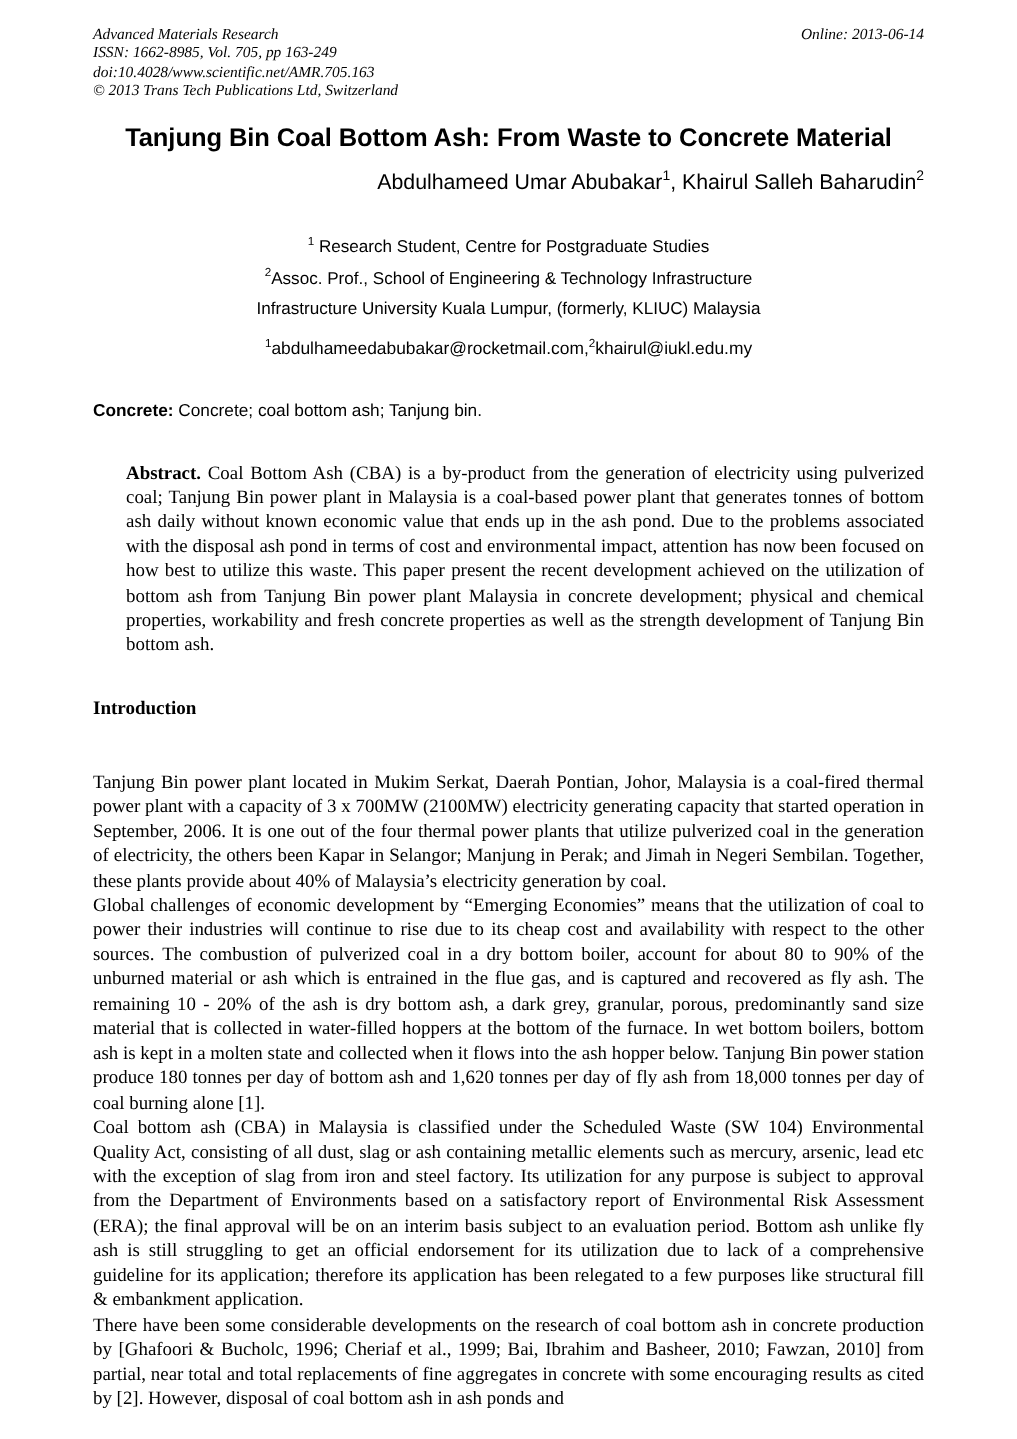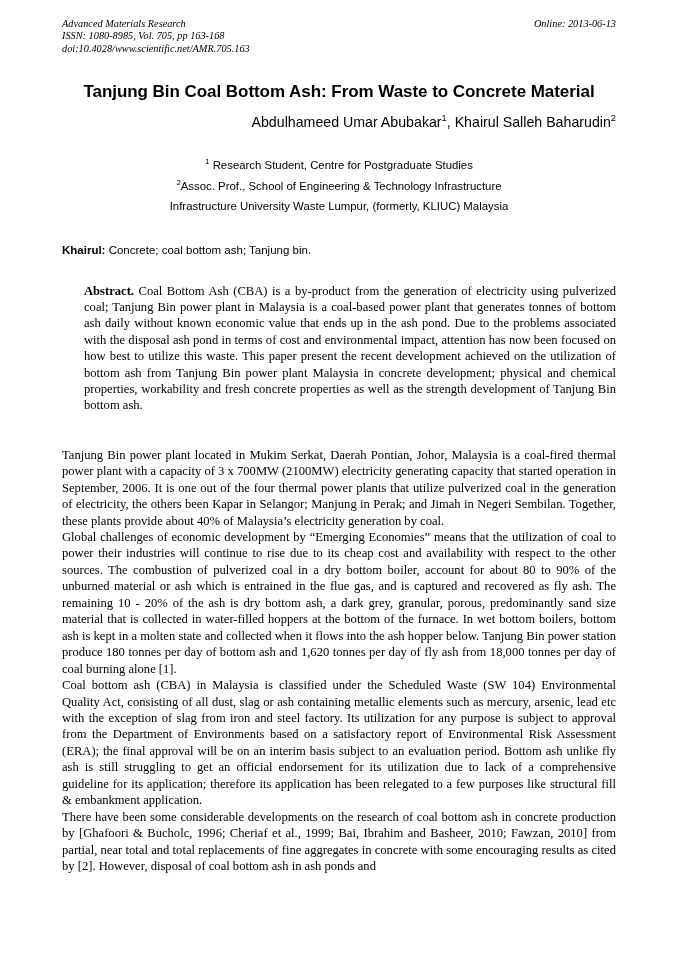--- a/index.html
+++ b/index.html
@@ -131,43 +131,46 @@
   }
 </style>
 </head>
 <body>
 
 <div class="page">
 
   <div class="journal-header">
     <div class="left-block">
       <div class="jh-line">Advanced Materials Research</div>
-      <div class="jh-line">ISSN: 1080-8985, Vol. 705, pp 163-168</div>
+      <div class="jh-line">ISSN: 1662-8985, Vol. 705, pp 163-249</div>
       <div class="jh-line">doi:10.4028/www.scientific.net/AMR.705.163</div>
+      <div class="jh-line">© 2013 Trans Tech Publications Ltd, Switzerland</div>
     </div>
-    <div class="online-date">Online: 2013-06-13</div>
+    <div class="online-date">Online: 2013-06-14</div>
   </div>
 
   <h1 class="doc-title">Tanjung Bin Coal Bottom Ash: From Waste to Concrete Material</h1>
 
   <div class="authors">
     <span>Abdulhameed Umar Abubakar</span><sup>1</sup><span>, </span><span>Khairul Salleh Baharudin</span><sup>2</sup>
   </div>
 
   <div class="affiliations">
     <div class="affil-line"><sup>1</sup><span> Research Student, Centre for Postgraduate Studies</span></div>
     <div class="affil-line"><sup>2</sup><span>Assoc. Prof., School of Engineering &amp; Technology Infrastructure</span></div>
-    <div class="affil-line"><span>Infrastructure University Waste Lumpur, (formerly, KLIUC) Malaysia</span></div>
+    <div class="affil-line"><span>Infrastructure University Kuala Lumpur, (formerly, KLIUC) Malaysia</span></div>
   </div>
 
+  <div class="emails"><sup>1</sup><span>abdulhameedabubakar@rocketmail.com,</span><sup>2</sup><span>khairul@iukl.edu.my</span></div>
 
-  <div class="keywords"><span class="kw-label">Khairul:</span><span> Concrete; coal bottom ash; Tanjung bin.</span></div>
+  <div class="keywords"><span class="kw-label">Concrete:</span><span> Concrete; coal bottom ash; Tanjung bin.</span></div>
 
   <div class="abstract"><span class="ab-label">Abstract.</span><span> Coal Bottom Ash (CBA) is a by-product from the generation of electricity using pulverized coal; Tanjung Bin power plant in Malaysia is a coal-based power plant that generates tonnes of bottom ash daily without known economic value that ends up in the ash pond. Due to the problems associated with the disposal ash pond in terms of cost and environmental impact, attention has now been focused on how best to utilize this waste. This paper present the recent development achieved on the utilization of bottom ash from Tanjung Bin power plant Malaysia in concrete development; physical and chemical properties, workability and fresh concrete properties as well as the strength development of Tanjung Bin bottom ash.</span></div>
 
+  <h2 class="section-heading">Introduction</h2>
 
   <div class="body-block">
     <p>Tanjung Bin power plant located in Mukim Serkat, Daerah Pontian, Johor, Malaysia is a coal-fired thermal power plant with a capacity of 3 x 700MW (2100MW) electricity generating capacity that started operation in September, 2006. It is one out of the four thermal power plants that utilize pulverized coal in the generation of electricity, the others been Kapar in Selangor; Manjung in Perak; and Jimah in Negeri Sembilan. Together, these plants provide about 40% of Malaysia’s electricity generation by coal.</p>
     <p>Global challenges of economic development by “Emerging Economies” means that the utilization of coal to power their industries will continue to rise due to its cheap cost and availability with respect to the other sources. The combustion of pulverized coal in a dry bottom boiler, account for about 80 to 90% of the unburned material or ash which is entrained in the flue gas, and is captured and recovered as fly ash. The remaining 10 - 20% of the ash is dry bottom ash, a dark grey, granular, porous, predominantly sand size material that is collected in water-filled hoppers at the bottom of the furnace. In wet bottom boilers, bottom ash is kept in a molten state and collected when it flows into the ash hopper below. Tanjung Bin power station produce 180 tonnes per day of bottom ash and 1,620 tonnes per day of fly ash from 18,000 tonnes per day of coal burning alone [1].</p>
     <p>Coal bottom ash (CBA) in Malaysia is classified under the Scheduled Waste (SW 104) Environmental Quality Act, consisting of all dust, slag or ash containing metallic elements such as mercury, arsenic, lead etc with the exception of slag from iron and steel factory. Its utilization for any purpose is subject to approval from the Department of Environments based on a satisfactory report of Environmental Risk Assessment (ERA); the final approval will be on an interim basis subject to an evaluation period. Bottom ash unlike fly ash is still struggling to get an official endorsement for its utilization due to lack of a comprehensive guideline for its application; therefore its application has been relegated to a few purposes like structural fill &amp; embankment application.</p>
     <p>There have been some considerable developments on the research of coal bottom ash in concrete production by [Ghafoori &amp; Bucholc, 1996; Cheriaf et al., 1999; Bai, Ibrahim and Basheer, 2010; Fawzan, 2010] from partial, near total and total replacements of fine aggregates in concrete with some encouraging results as cited by [2]. However, disposal of coal bottom ash in ash ponds and</p>
   </div>
 
 </div>
 

